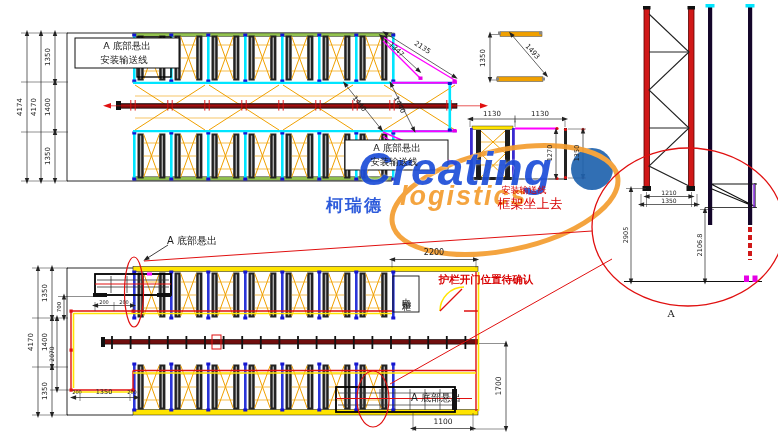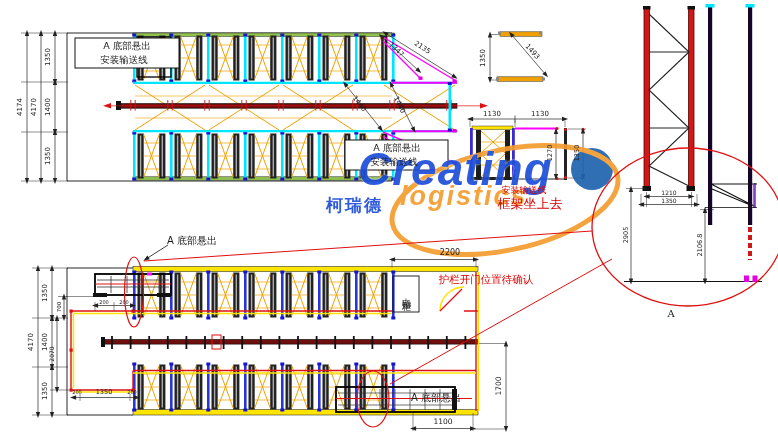--- a/index.html
+++ b/index.html
@@ -352,21 +352,21 @@
 <div class="lbl" style="left:45px;top:293px;font-size:7px;transform:translate(-50%,-50%) rotate(-90deg);">1350</div>
 <div class="lbl" style="left:45px;top:342px;font-size:7px;transform:translate(-50%,-50%) rotate(-90deg);">1400</div>
 <div class="lbl" style="left:45px;top:391px;font-size:7px;transform:translate(-50%,-50%) rotate(-90deg);">1350</div>
 <div class="lbl" style="left:60px;top:307px;font-size:5.5px;transform:translate(-50%,-50%) rotate(-90deg);">700</div>
 <div class="lbl" style="left:52px;top:354px;font-size:6px;transform:translate(-50%,-50%) rotate(-90deg);">2070</div>
 <div class="lbl" style="left:104px;top:302px;font-size:5px;">200</div>
 <div class="lbl" style="left:124px;top:302px;font-size:5px;">200</div>
 <div class="lbl" style="left:77px;top:392px;font-size:5px;">200</div>
 <div class="lbl" style="left:104px;top:392px;font-size:6.5px;">1350</div>
 <div class="lbl" style="left:132px;top:392px;font-size:5px;">200</div>
-<div class="lbl" style="left:434px;top:253px;font-size:8px;margin-left:16px;">2200</div>
+<div class="lbl" style="left:434px;top:253px;font-size:8px;">2200</div>
 <div class="lbl" style="left:499px;top:386px;font-size:7.5px;transform:translate(-50%,-50%) rotate(-90deg);">1700</div>
 <div class="lbl" style="left:443px;top:422px;font-size:7.5px;">1100</div>
 <div class="lbl" style="left:192px;top:241px;font-size:10px;">A  底部悬出</div>
 <div class="lbl" style="left:436px;top:398px;font-size:10px;">A  底部悬出</div>
-<div class="lbl red" style="left:486px;top:279px;font-size:10.5px;">护栏开门位置待确认</div>
+<div class="lbl red" style="left:486px;top:279px;font-size:10.5px;font-weight:bold;">护栏开门位置待确认</div>
 <div class="lbl vtext" style="left:406px;top:294px;font-size:9px;">电控柜</div>
 
 </div>
 
 </body></html>

